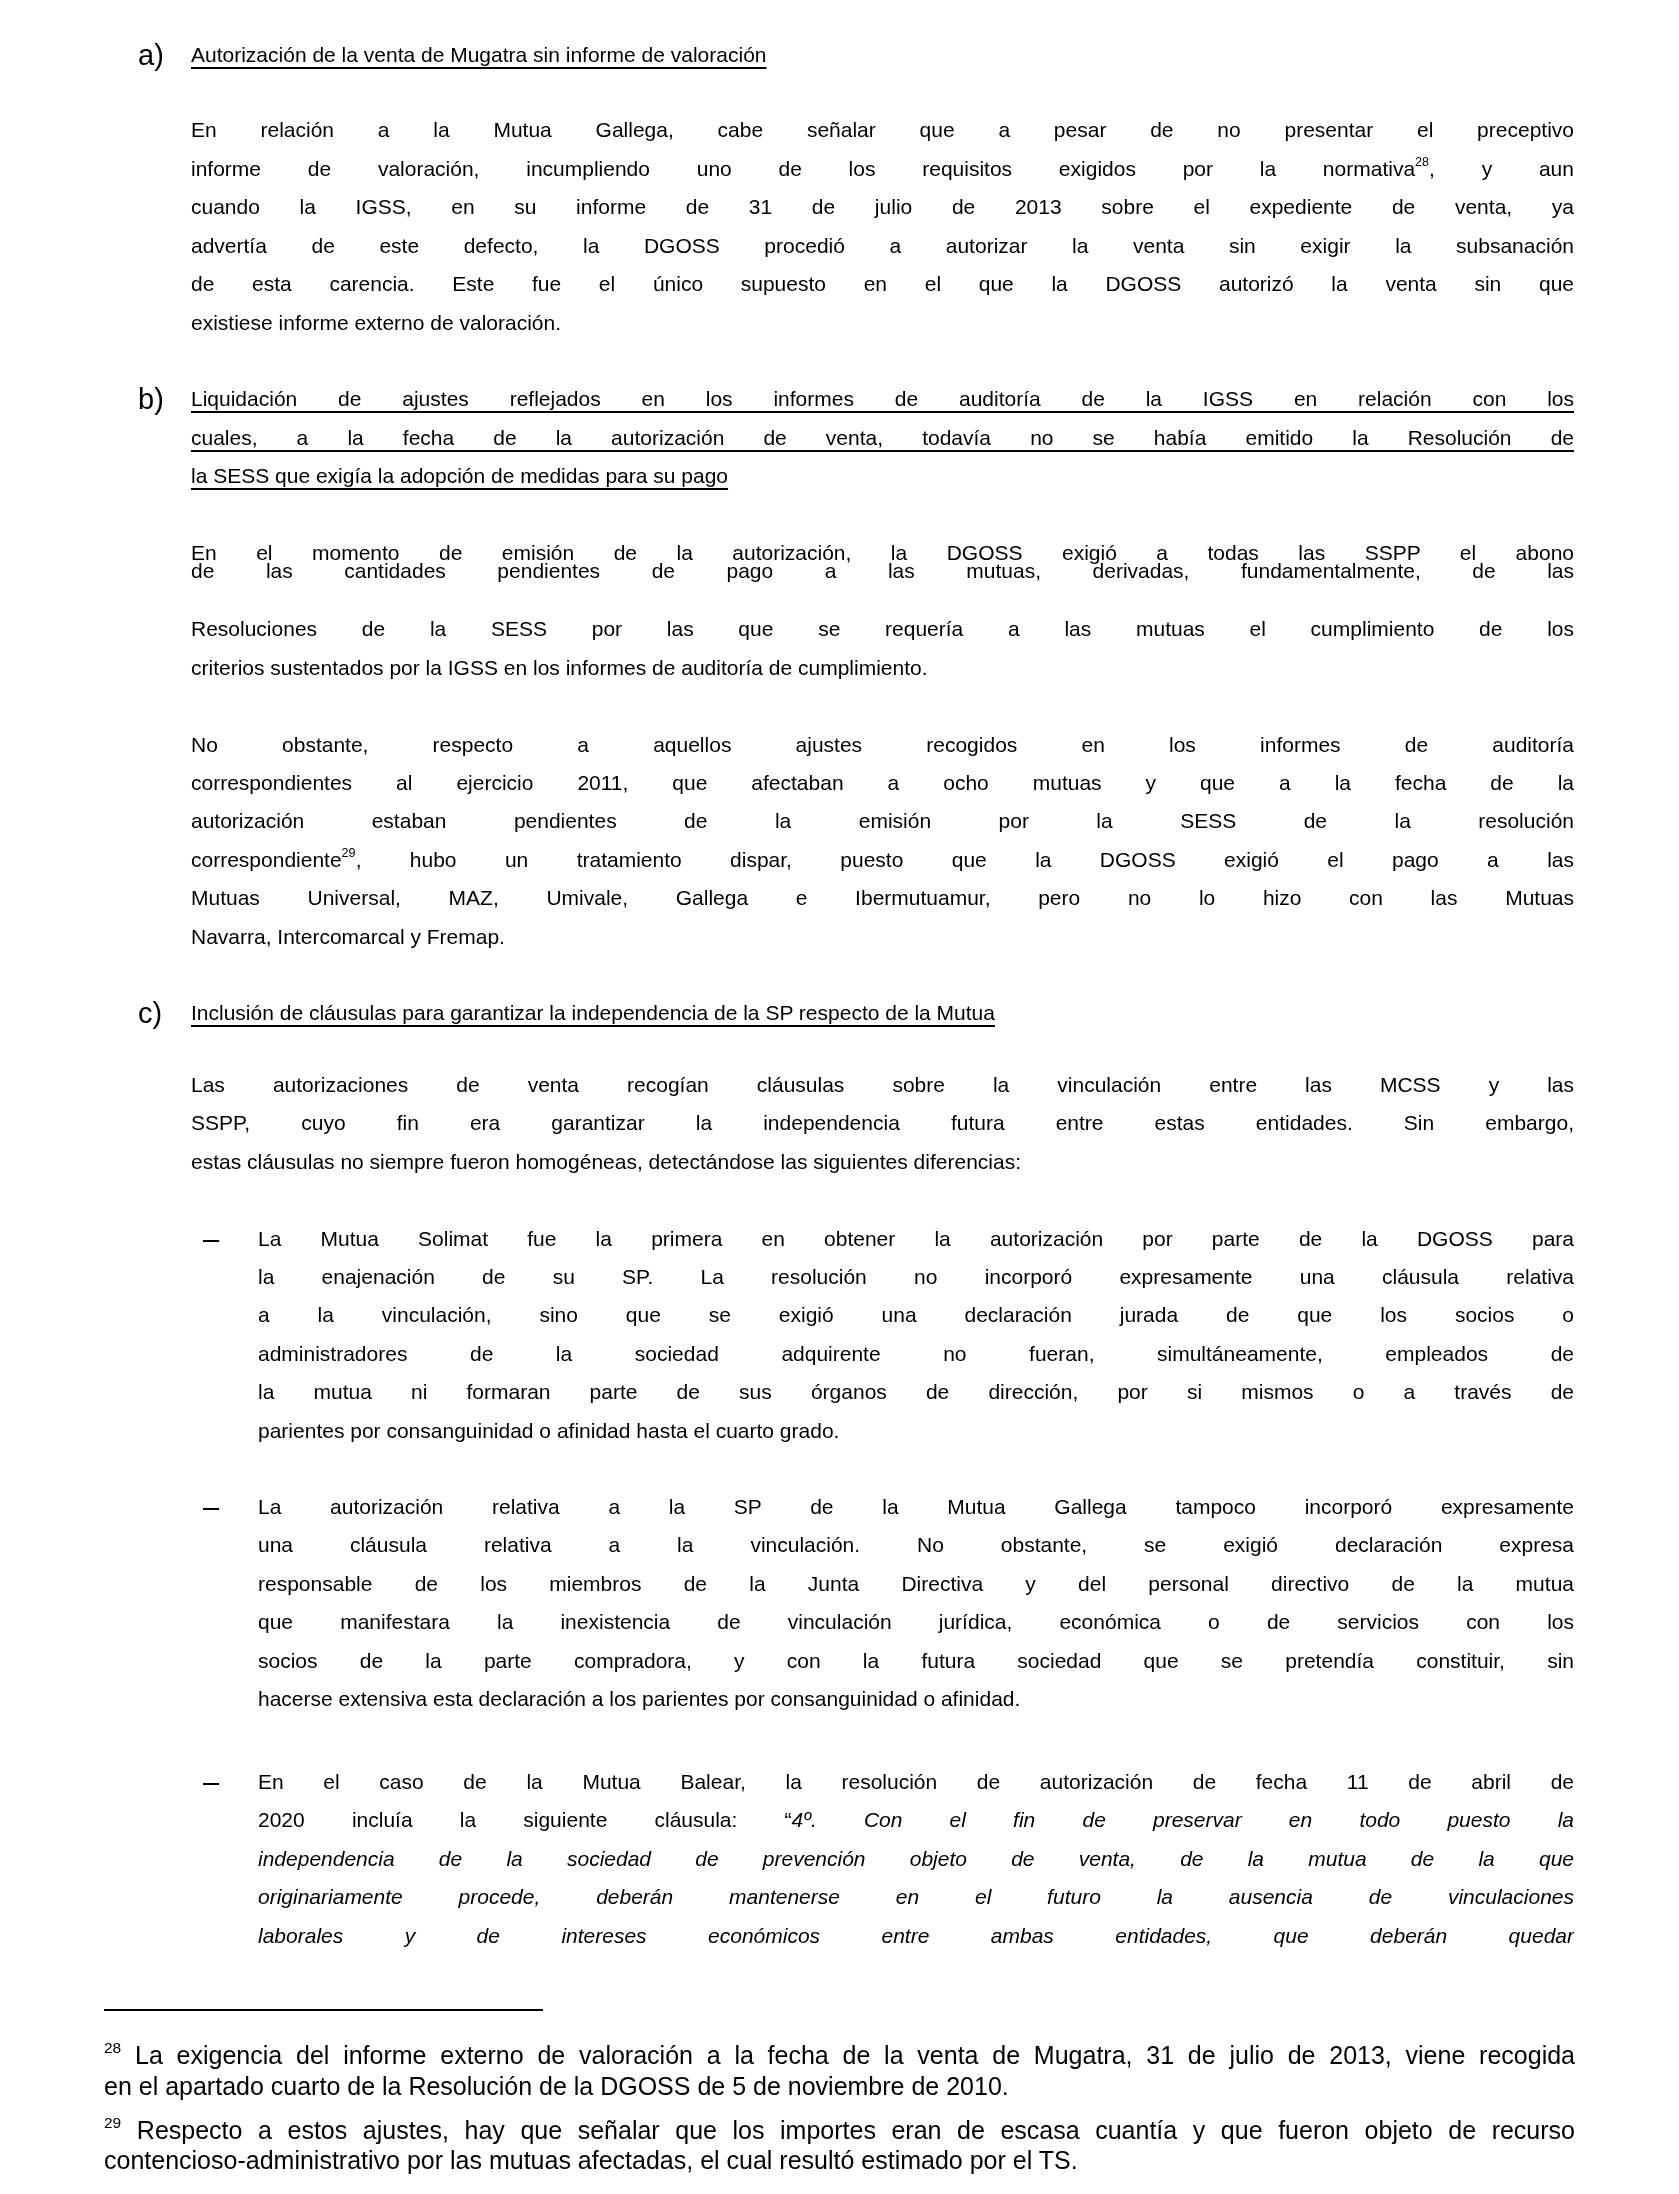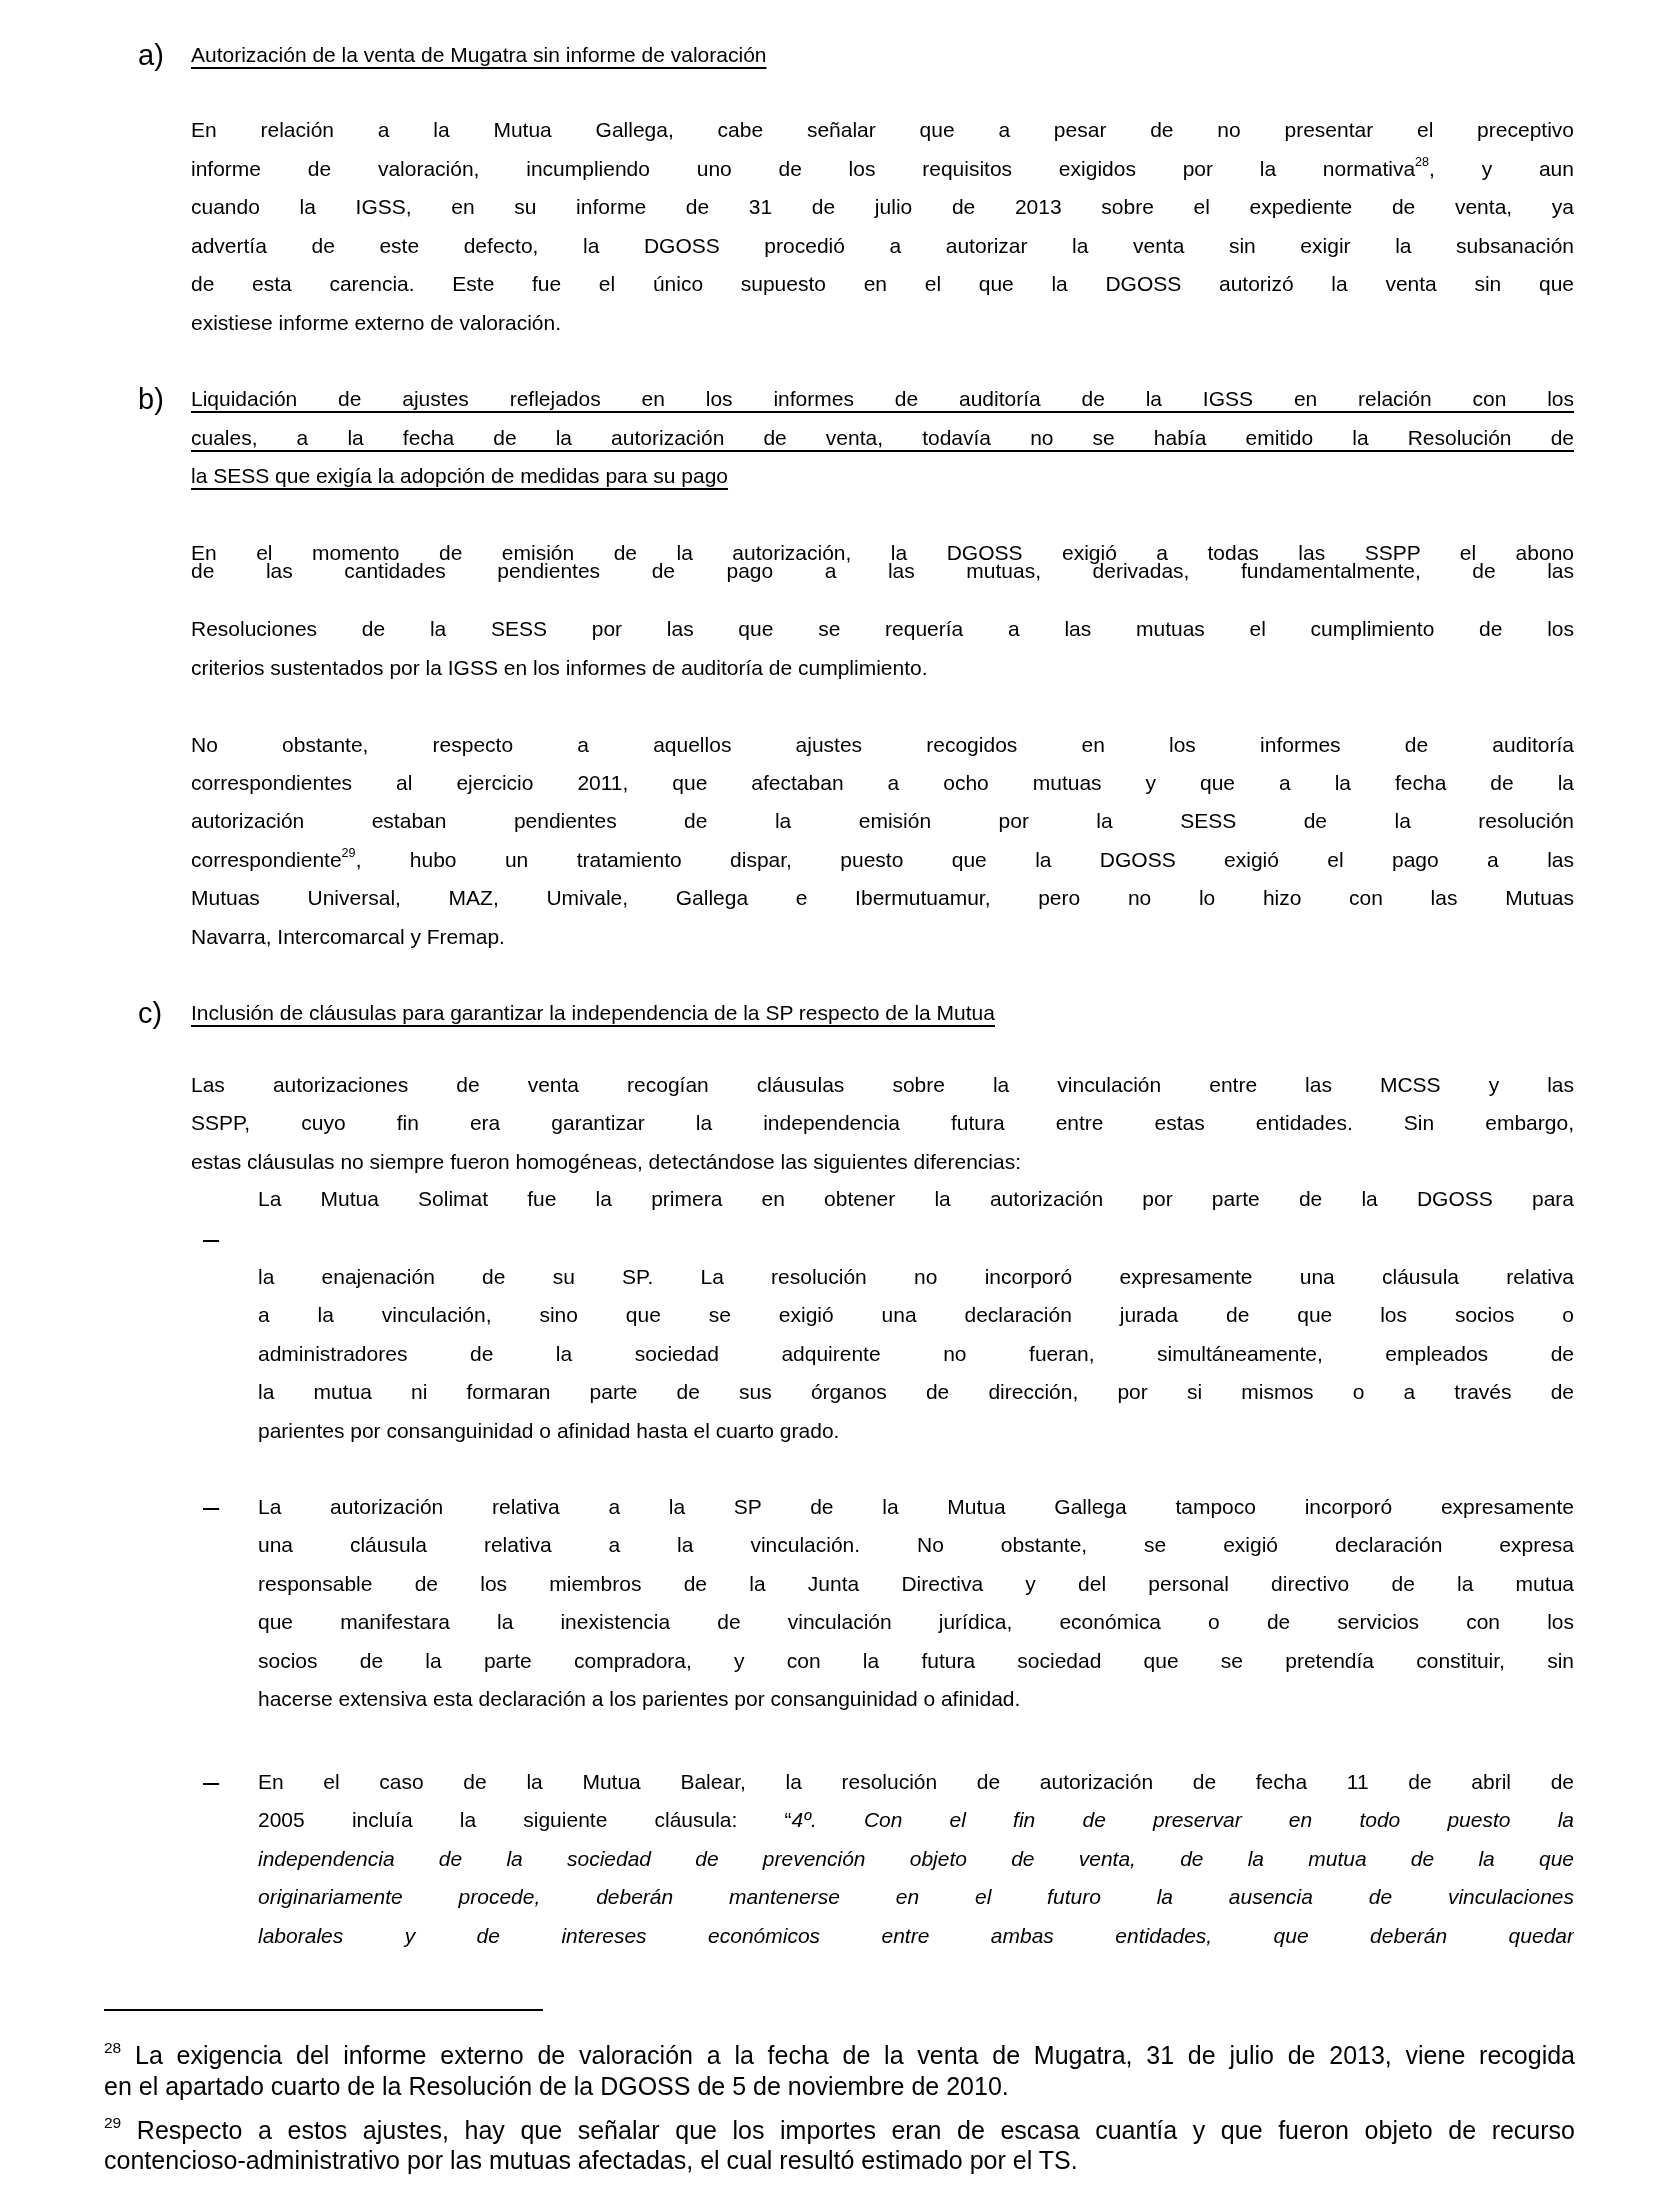--- a/index.html
+++ b/index.html
@@ -65,42 +65,42 @@
 </div>
 
 <div>
   <div class="line body-col just" style="top:1066px">Las autorizaciones de venta recogían cláusulas sobre la vinculación entre las MCSS y las</div>
   <div class="line body-col just" style="top:1104px">SSPP, cuyo fin era garantizar la independencia futura entre estas entidades. Sin embargo,</div>
   <div class="line body-col" style="top:1143px">estas cláusulas no siempre fueron homogéneas, detectándose las siguientes diferencias:</div>
 </div>
 
 <div>
   <div class="dash" style="top:1220px">–</div>
-  <div class="line bullet-col just" style="top:1180px">La Mutua Solimat fue la primera en obtener la autorización por parte de la DGOSS para</div>
+  <div class="line bullet-col just" style="top:1220px">La Mutua Solimat fue la primera en obtener la autorización por parte de la DGOSS para</div>
   <div class="line bullet-col just" style="top:1258px">la enajenación de su SP. La resolución no incorporó expresamente una cláusula relativa</div>
   <div class="line bullet-col just" style="top:1296px">a la vinculación, sino que se exigió una declaración jurada de que los socios o</div>
   <div class="line bullet-col just" style="top:1335px">administradores de la sociedad adquirente no fueran, simultáneamente, empleados de</div>
   <div class="line bullet-col just" style="top:1373px">la mutua ni formaran parte de sus órganos de dirección, por si mismos o a través de</div>
   <div class="line bullet-col" style="top:1412px">parientes por consanguinidad o afinidad hasta el cuarto grado.</div>
 </div>
 
 <div>
   <div class="dash" style="top:1488px">–</div>
   <div class="line bullet-col just" style="top:1488px">La autorización relativa a la SP de la Mutua Gallega tampoco incorporó expresamente</div>
   <div class="line bullet-col just" style="top:1526px">una cláusula relativa a la vinculación. No obstante, se exigió declaración expresa</div>
   <div class="line bullet-col just" style="top:1565px">responsable de los miembros de la Junta Directiva y del personal directivo de la mutua</div>
   <div class="line bullet-col just" style="top:1603px">que manifestara la inexistencia de vinculación jurídica, económica o de servicios con los</div>
   <div class="line bullet-col just" style="top:1642px">socios de la parte compradora, y con la futura sociedad que se pretendía constituir, sin</div>
   <div class="line bullet-col" style="top:1680px">hacerse extensiva esta declaración a los parientes por consanguinidad o afinidad.</div>
 </div>
 
 <div>
   <div class="dash" style="top:1763px">–</div>
   <div class="line bullet-col just" style="top:1763px">En el caso de la Mutua Balear, la resolución de autorización de fecha 11 de abril de</div>
-  <div class="line bullet-col just" style="top:1801px"><span>2005 incluía la siguiente cláusula: “</span><span class="it">4º. Con el fin de preservar en todo puesto la</span></div>
+  <div class="line bullet-col just" style="top:1801px"><span>2020 incluía la siguiente cláusula: “</span><span class="it">4º. Con el fin de preservar en todo puesto la</span></div>
   <div class="line bullet-col just it" style="top:1840px">independencia de la sociedad de prevención objeto de venta, de la mutua de la que</div>
   <div class="line bullet-col just it" style="top:1878px">originariamente procede, deberán mantenerse en el futuro la ausencia de vinculaciones</div>
   <div class="line bullet-col just it" style="top:1917px">laborales y de intereses económicos entre ambas entidades, que deberán quedar</div>
 </div>
 
 <div class="fn-rule"></div>
 
 <div>
   <div class="fn just" style="top:2039px"><sup>28</sup> <span>La exigencia del informe externo de valoración a la fecha de la venta de Mugatra, 31 de julio de 2013, viene recogida</span></div>
   <div class="fn" style="top:2070px">en el apartado cuarto de la Resolución de la DGOSS de 5 de noviembre de 2010.</div>

